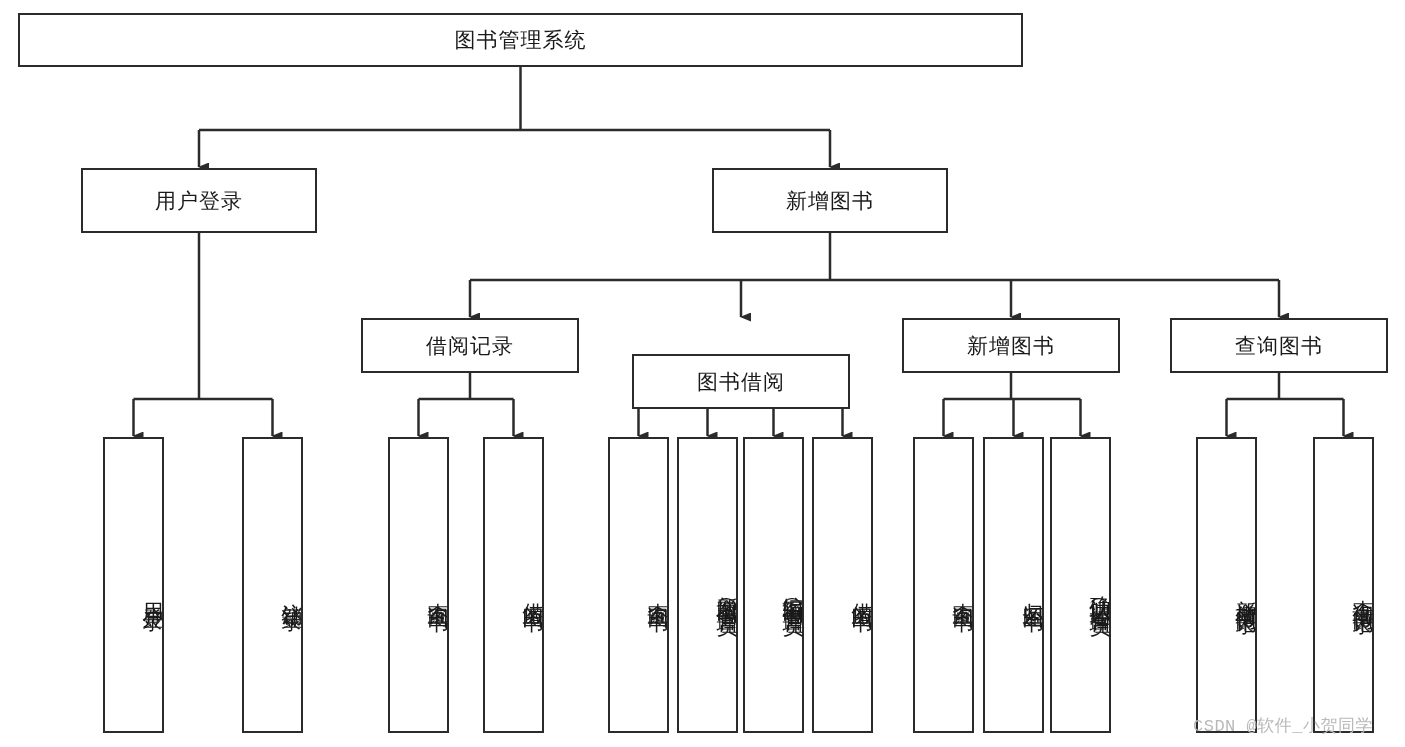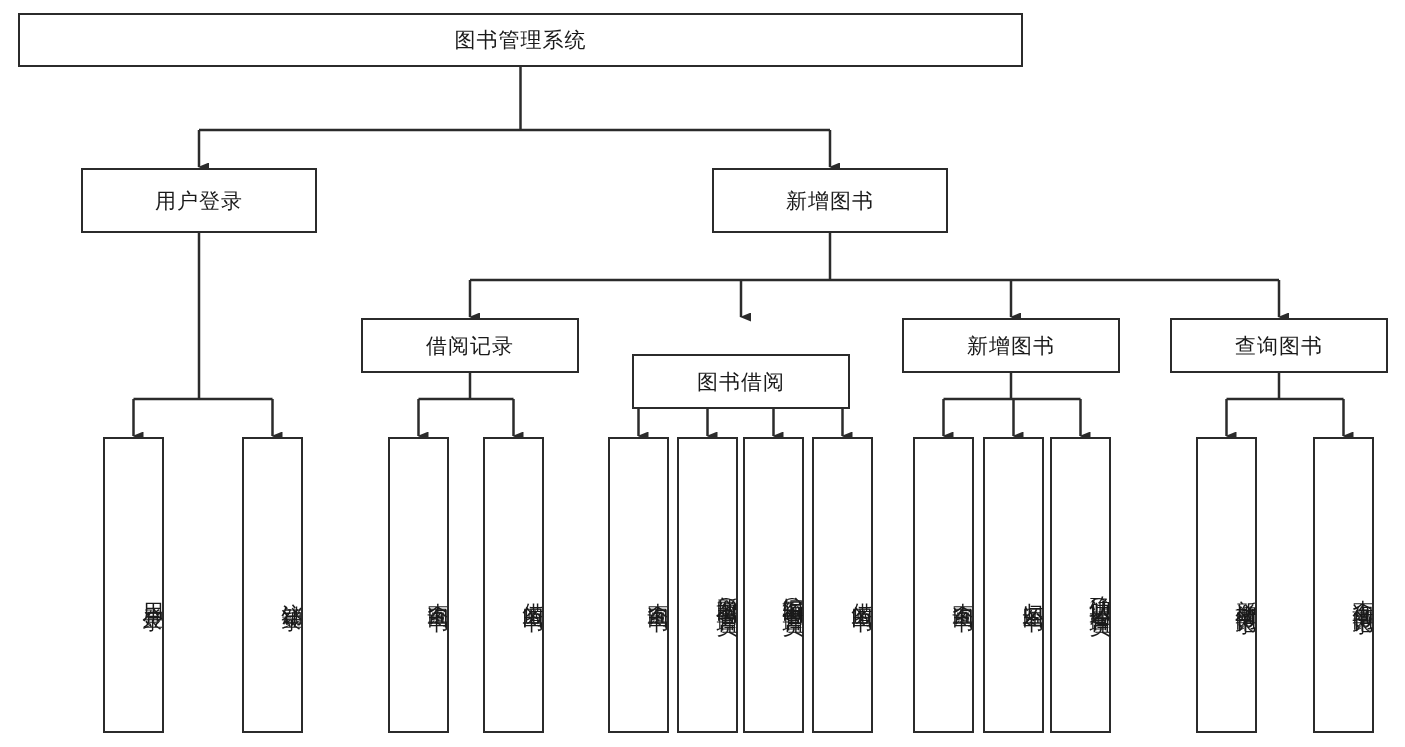--- a/index.html
+++ b/index.html
@@ -172,13 +172,14 @@
         <span class="label">确认归还（管理员）</span>
       </div>
       <div class="node vert" id="node-leaf-add-record" style="left: 1196px; top: 437px; width: 61px; height: 296px;">
         <span class="label">新增借阅记录</span>
       </div>
       <div class="node vert" id="node-leaf-query-record" style="left: 1313px; top: 437px; width: 61px; height: 296px;">
         <span class="label">查询借阅记录</span>
       </div>
     </div>
 
+  <div id="watermark">CSDN @软件_小贺同学</div>
 </div>
 
 </body></html>

